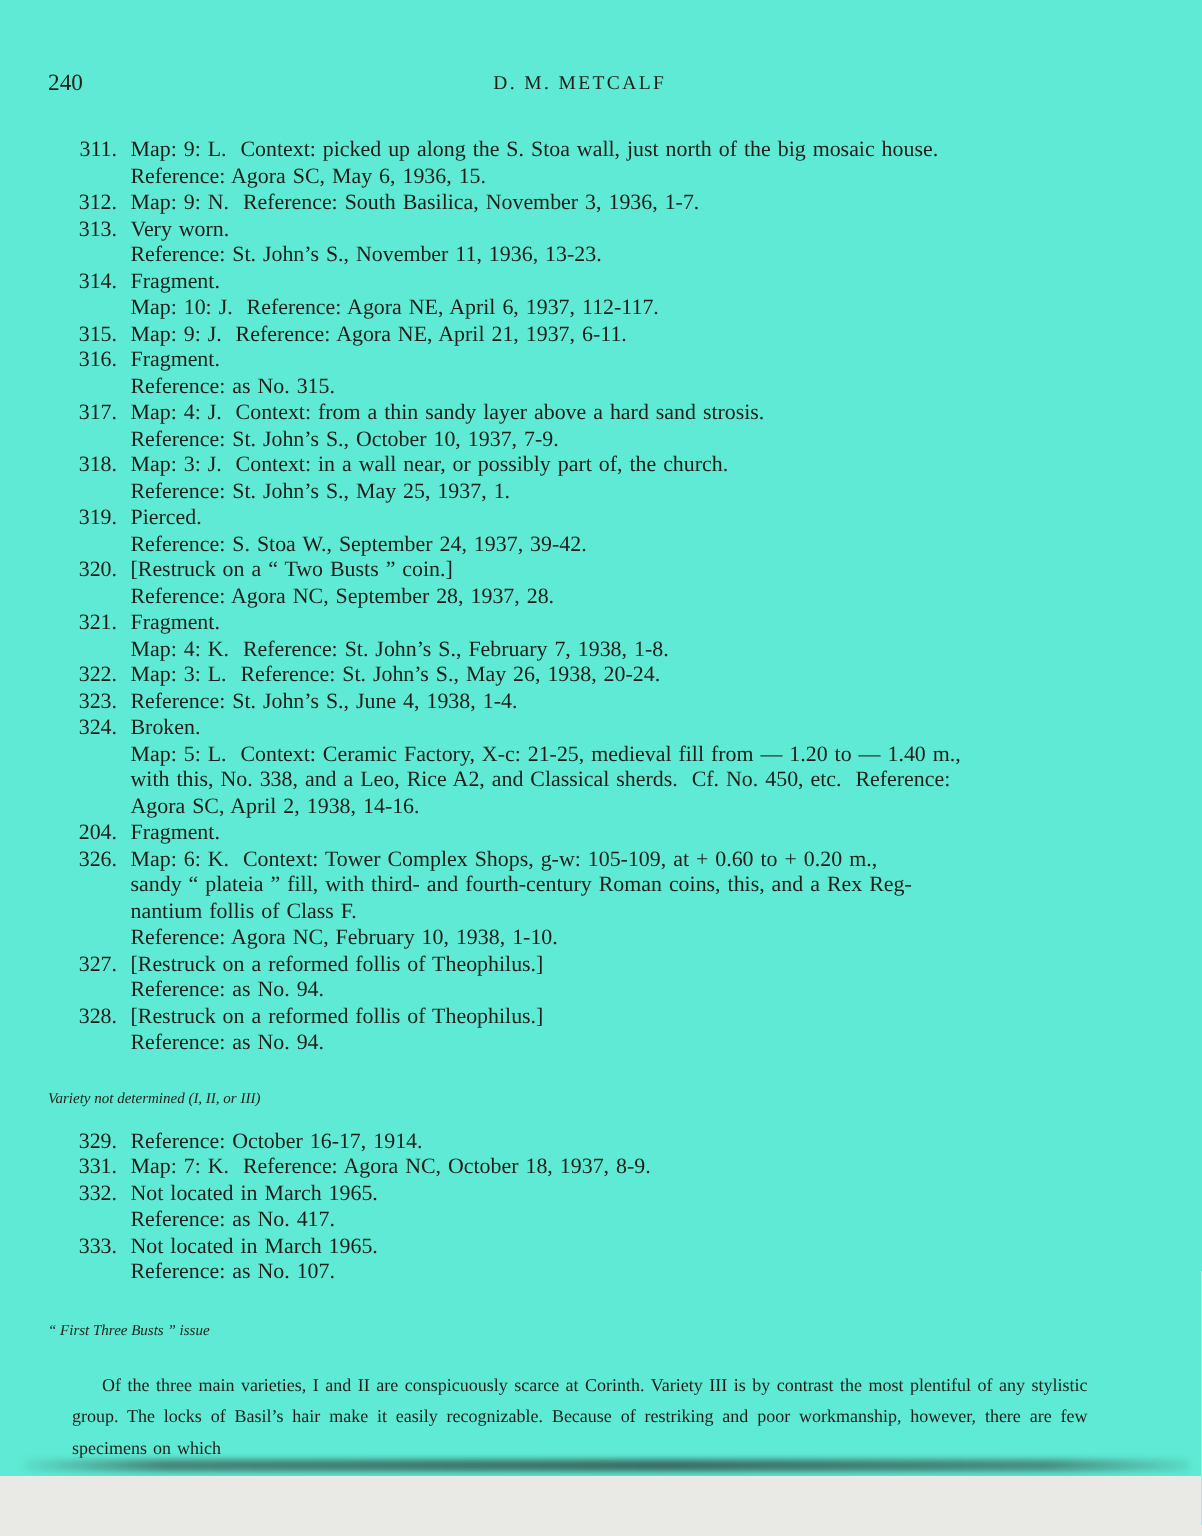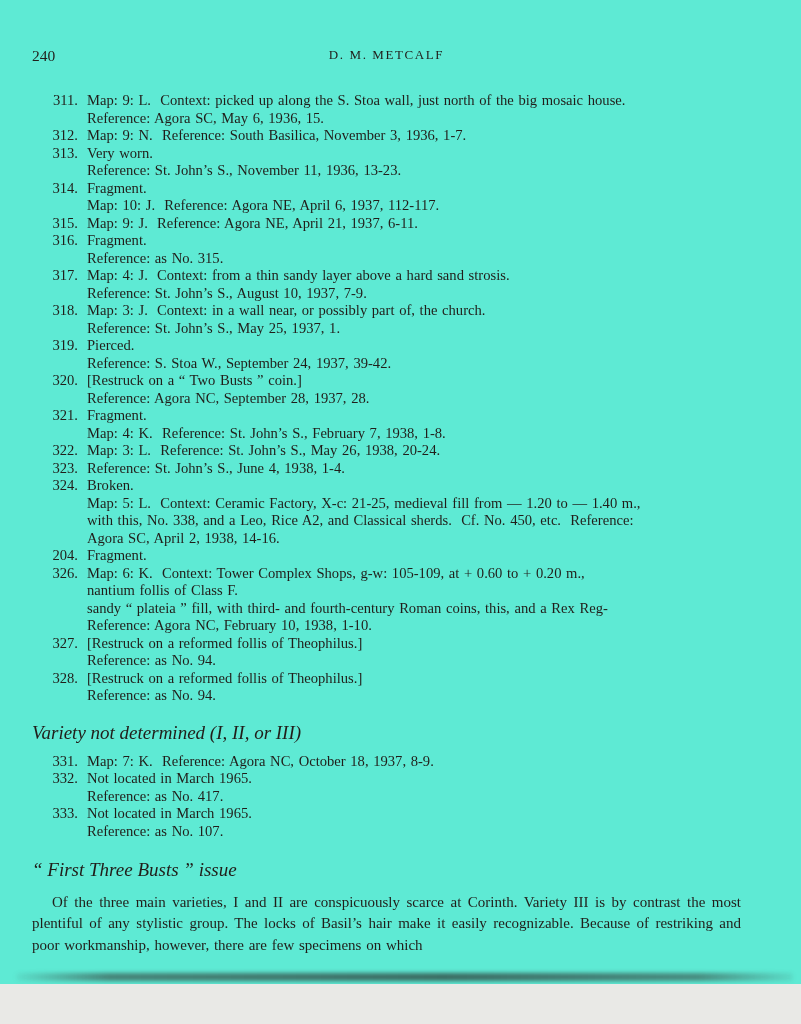--- a/index.html
+++ b/index.html
@@ -54,30 +54,30 @@
     margin-left: 9px;
     width: 616px;
   }
   .entry-line {
     white-space: pre-wrap;
     min-height: 17.5px;
   }
   .section-heading {
     font-style: italic;
     font-weight: normal;
-    font-size: 19px;
+    font-size: 10px;
     margin: 19px 0 11px 0;
     line-height: 18px;
   }
   .section-heading.busts {
     margin: 21px 0 13px 0;
   }
   .closing-paragraph {
-    margin: 0;
-    font-size: 15px;
+    margin: 16px;
+    font-size: 12px;
     line-height: 21.3px;
     text-align: justify;
     text-indent: 20px;
     word-spacing: 1px;
     white-space: normal;
   }
   .scan-edge {
     position: absolute;
     left: 16px;
     right: 8px;
@@ -141,21 +141,21 @@
         <span class="entry-num">316.</span>
         <div class="entry-body">
           <div class="entry-line">Fragment.</div>
           <div class="entry-line">Reference: as No. 315.</div>
         </div>
       </div>
       <div class="entry">
         <span class="entry-num">317.</span>
         <div class="entry-body">
           <div class="entry-line">Map: 4: J.  Context: from a thin sandy layer above a hard sand strosis.</div>
-          <div class="entry-line">Reference: St. John’s S., August 10, 1937, 7-9.</div>
+          <div class="entry-line">Reference: St. John’s S., October 10, 1937, 7-9.</div>
         </div>
       </div>
       <div class="entry">
         <span class="entry-num">318.</span>
         <div class="entry-body">
           <div class="entry-line">Map: 3: J.  Context: in a wall near, or possibly part of, the church.</div>
           <div class="entry-line">Reference: St. John’s S., May 25, 1937, 1.</div>
         </div>
       </div>
       <div class="entry">
@@ -203,22 +203,22 @@
       <div class="entry">
         <span class="entry-num">204.</span>
         <div class="entry-body">
           <div class="entry-line">Fragment.</div>
         </div>
       </div>
       <div class="entry">
         <span class="entry-num">326.</span>
         <div class="entry-body">
           <div class="entry-line">Map: 6: K.  Context: Tower Complex Shops, g-w: 105-109, at + 0.60 to + 0.20 m.,</div>
+          <div class="entry-line">sandy “ plateia ” fill, with third- and fourth-century Roman coins, this, and a Rex Reg-</div>
           <div class="entry-line">nantium follis of Class F.</div>
-          <div class="entry-line">sandy “ plateia ” fill, with third- and fourth-century Roman coins, this, and a Rex Reg-</div>
           <div class="entry-line">Reference: Agora NC, February 10, 1938, 1-10.</div>
         </div>
       </div>
       <div class="entry">
         <span class="entry-num">327.</span>
         <div class="entry-body">
           <div class="entry-line">[Restruck on a reformed follis of Theophilus.]</div>
           <div class="entry-line">Reference: as No. 94.</div>
         </div>
       </div>
@@ -228,20 +228,26 @@
           <div class="entry-line">[Restruck on a reformed follis of Theophilus.]</div>
           <div class="entry-line">Reference: as No. 94.</div>
         </div>
       </div>
     </div>
 
   <h2 class="section-heading">Variety not determined (I, II, or III)</h2>
 
   <div class="variety-entries" id="variety-entries">
       <div class="entry">
+        <span class="entry-num">329.</span>
+        <div class="entry-body">
+          <div class="entry-line">Reference: October 16-17, 1914.</div>
+        </div>
+      </div>
+      <div class="entry">
         <span class="entry-num">331.</span>
         <div class="entry-body">
           <div class="entry-line">Map: 7: K.  Reference: Agora NC, October 18, 1937, 8-9.</div>
         </div>
       </div>
       <div class="entry">
         <span class="entry-num">332.</span>
         <div class="entry-body">
           <div class="entry-line">Not located in March 1965.</div>
           <div class="entry-line">Reference: as No. 417.</div>

